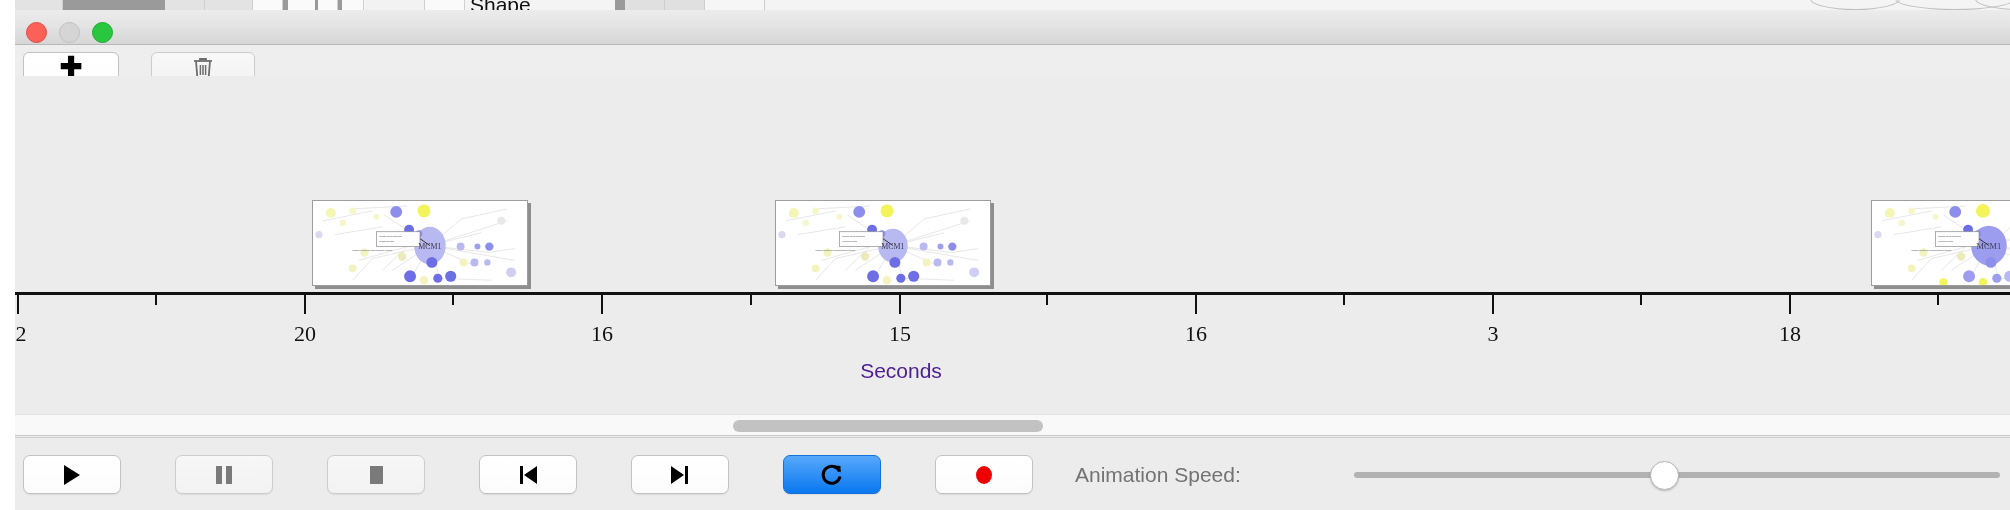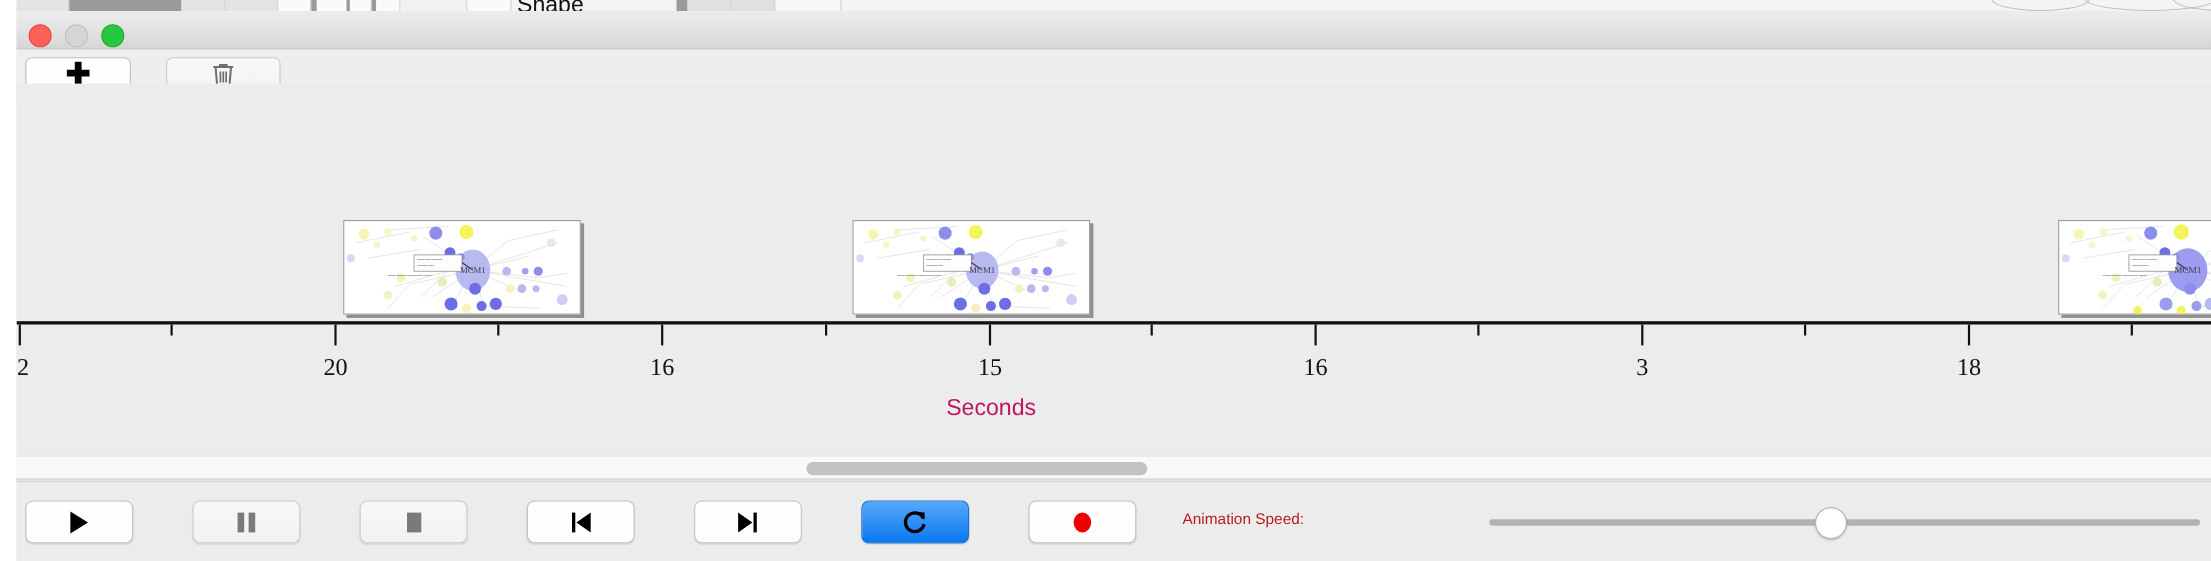--- a/index.html
+++ b/index.html
@@ -108,21 +108,21 @@
   .tick.minor { height: 10px; }
   .tick-label {
     position: absolute; top: 245px;
     font-size: 22px; color: #111;
     transform: translateX(-50%);
     white-space: nowrap;
     font-family: "Liberation Serif", serif;
   }
   .axis-title {
     position: absolute; top: 283px; left: 0; width: 1772px;
-    text-align: center; font-size: 21px; color: #be185d;
+    text-align: center; font-size: 21px; color: #4c1d95;
   }
 
   
   .hscroll {
     position: absolute; left: 0; top: 414px; width: 2010px; height: 22px;
     background: #f9f9f9;
     border-top: 1px solid #e2e2e2;
     border-bottom: 1px solid #c9c9c9;
   }
   .hscroll .thumb {
@@ -148,21 +148,21 @@
   .cbtn.dim {
     background: linear-gradient(to bottom,#f7f7f7,#f2f2f2);
     border-color: #cdcdcd;
   }
   .cbtn.active {
     background: linear-gradient(to bottom,#57a8fb,#0a78f0);
     border: 1px solid #1471d6;
   }
   .speed-label {
     position: absolute; top: 25px; left: 1060px;
-    font-size: 14px; color: #b91c1c; white-space: nowrap;
+    font-size: 21px; color: #737373; white-space: nowrap;
   }
   .slider { position: absolute; top: 27px; left: 1339px; width: 646px; height: 20px; }
   .slider .track {
     position: absolute; top: 7px; left: 0; width: 646px; height: 6px;
     background: #b2b2b2; border-radius: 3px;
   }
   .slider .thumb {
     position: absolute; top: -4px; width: 29px; height: 29px;
     border-radius: 50%;
     background: #ffffff;

